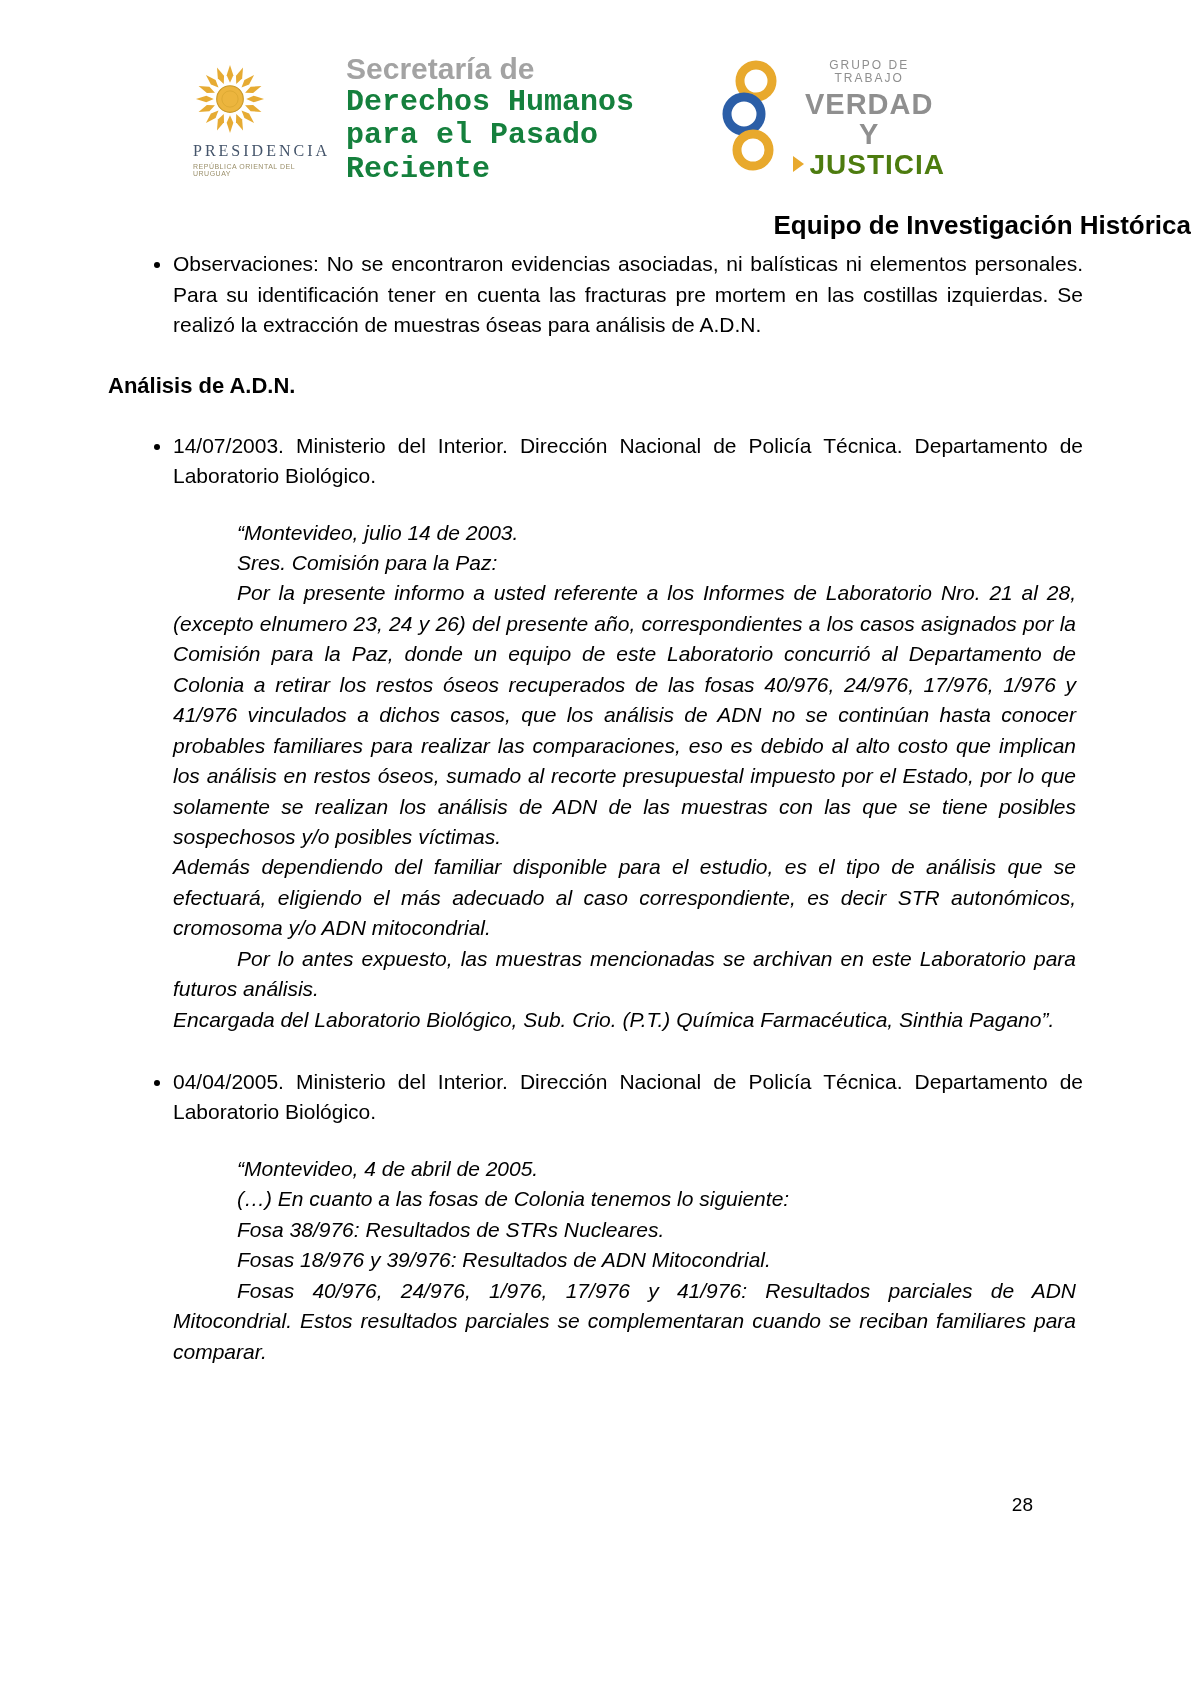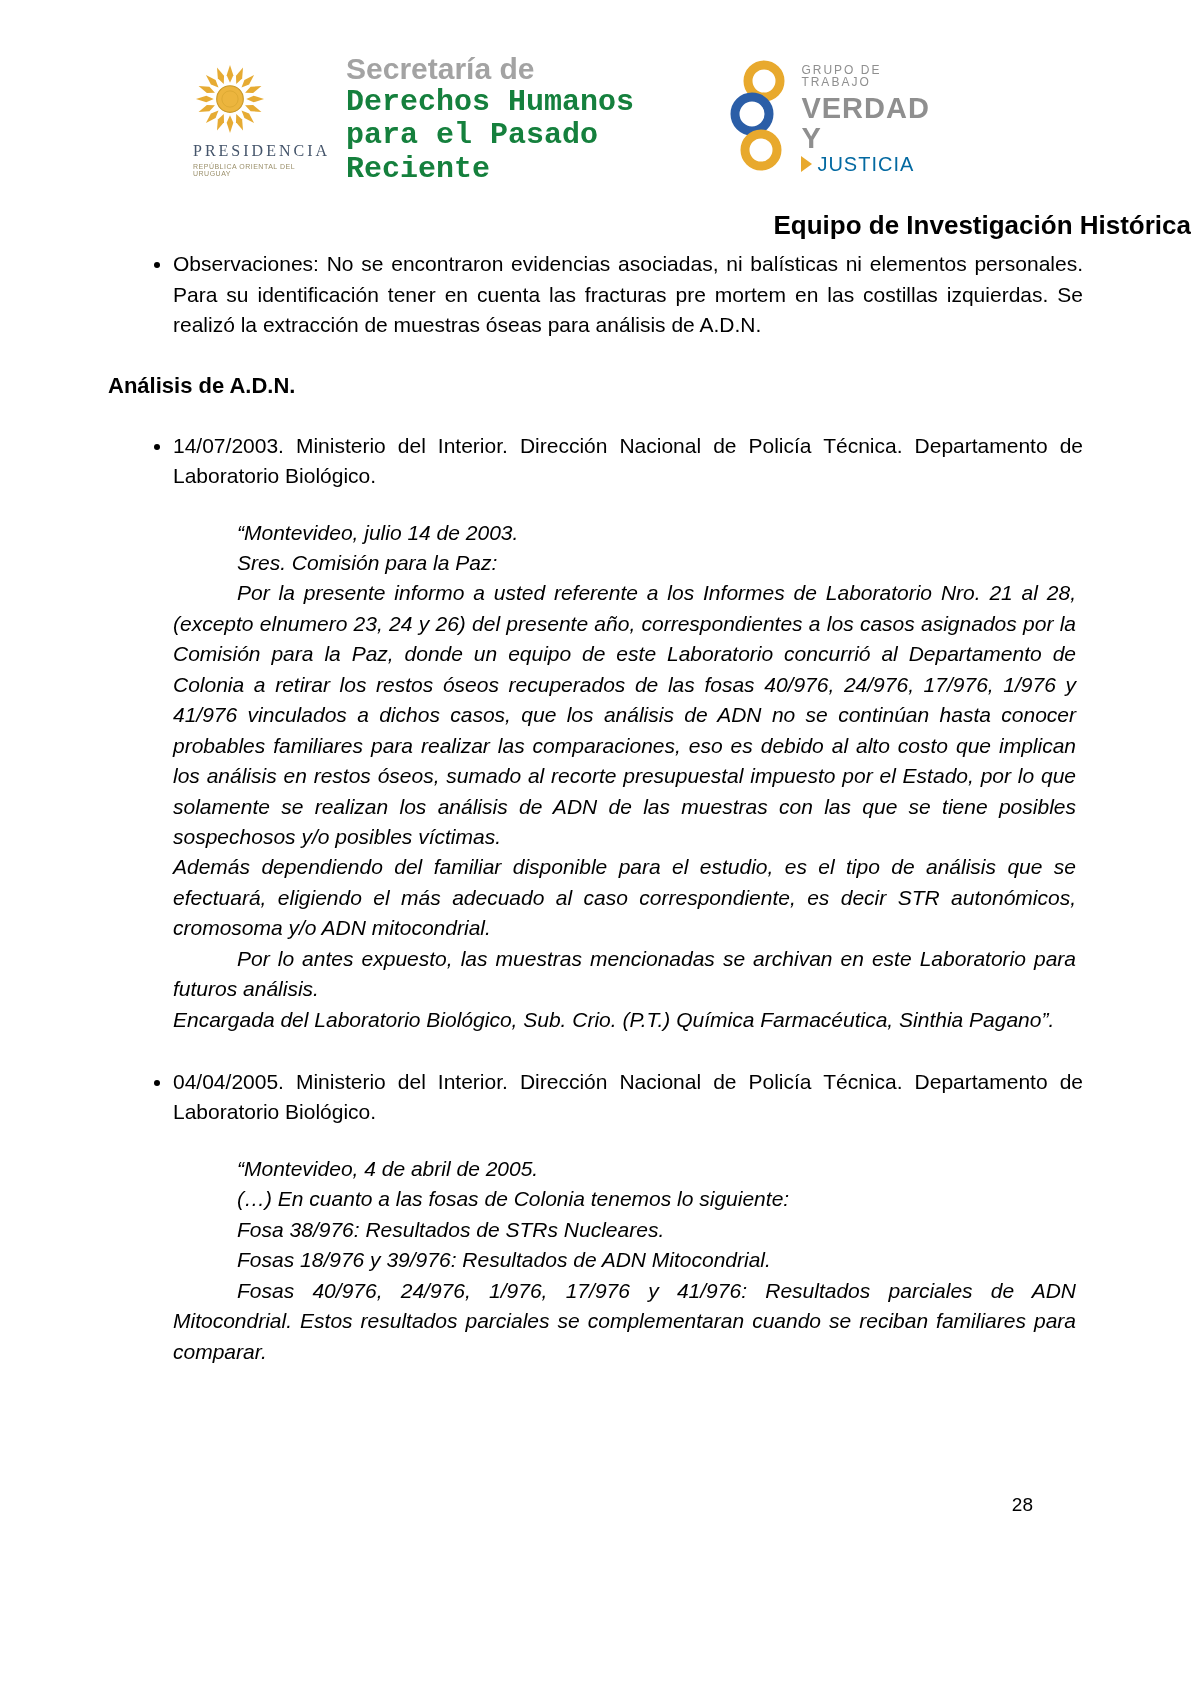--- a/index.html
+++ b/index.html
@@ -29,25 +29,25 @@
   }
   .presidencia-sub {
     font-size:7px; letter-spacing:0.5px;
     color:#9a8f6a; margin-top:3px;
   }
   .secretaria { line-height:1.12; }
   .secretaria .l1 { font-size:30px; font-weight:700; color:#a3a3a3; }
   .secretaria .l2, .secretaria .l3 { font-size:30px; font-weight:700; color:#15803d;font-family:Liberation Mono, monospace; }
 
   .logo-right { display:flex; align-items:center; gap:14px; }
-  .grupo-text { line-height:1.05; }
+  .grupo-text { line-height:1.05;text-align:center; }
   .grupo-text .g1 { font-size:12px; letter-spacing:2px; color:#8f8f8f; margin-bottom:4px; }
   .grupo-text .g2 { font-size:29px; font-weight:700; color:#8f8f8f; letter-spacing:1px; }
   .grupo-text .g3row { display:flex; align-items:center; gap:5px; }
-  .grupo-text .g3 { font-size:20px; font-weight:400; color:#0369a1; letter-spacing:1px; }
+  .grupo-text .g3 { font-size:28px; font-weight:700; color:#4d7c0f; letter-spacing:1px; }
   .tri {
     width:0; height:0;
     border-left:11px solid #e8a92d;
     border-top:8px solid transparent;
     border-bottom:8px solid transparent;
   }
 
   
   .doc-title {
     text-align:right;

